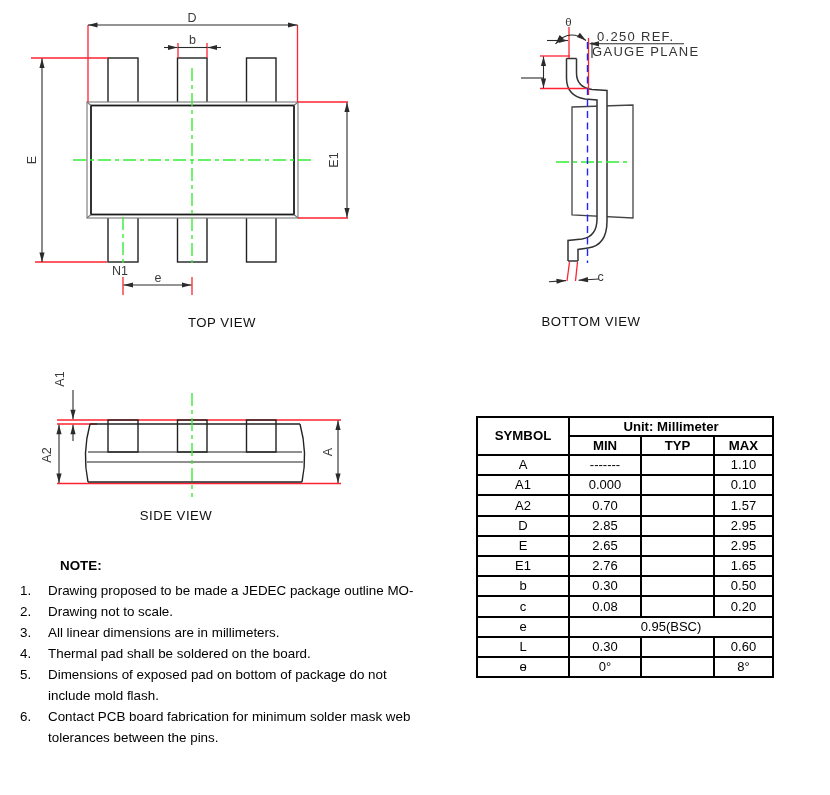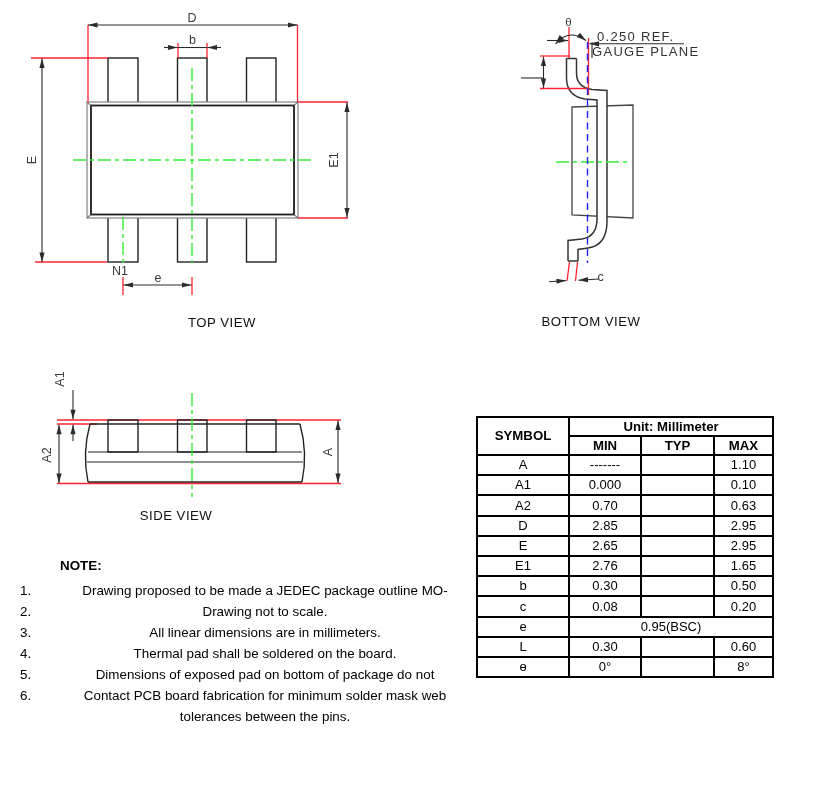--- a/index.html
+++ b/index.html
@@ -25,21 +25,21 @@
   .dim-table th{font-weight:bold;font-size:13.2px;}
   .dim-table thead tr:first-child th{height:17px;}
   .dim-table thead tr:last-child th{height:17px;}
 
   
   .notes{position:absolute;left:20px;top:555px;width:462px;color:#000;
          font-size:13.4px;line-height:21px;}
   .notes-heading{font-weight:bold;margin-bottom:4px;padding-left:40px;}
   .note-item{display:flex;}
   .note-item .n{width:28px;flex:none;}
-  .note-item .t{flex:1;text-align:center;}
+  .note-item .t{flex:1;}
 </style>
 </head>
 <body>
 
 <div class="canvas">
 
 <svg class="drawing" width="830" height="795" viewBox="0 0 830 795">
   <defs>
     <marker id="arr" viewBox="0 0 11 8" refX="10.5" refY="4" markerUnits="userSpaceOnUse" markerWidth="11" markerHeight="8" orient="auto-start-reverse">
       <path d="M10.5,4 L1,1.4 L1,6.6 Z" fill="#2b2b2b"></path>
@@ -215,21 +215,21 @@
           <tr>
             <td>A1</td>
             <td>0.000</td>
             <td></td>
             <td>0.10</td>
           </tr>
           <tr>
             <td>A2</td>
             <td>0.70</td>
             <td></td>
-            <td>0.63</td>
+            <td>1.57</td>
           </tr>
           <tr>
             <td>D</td>
             <td>2.85</td>
             <td></td>
             <td>2.95</td>
           </tr>
           <tr>
             <td>E</td>
             <td>2.65</td>
@@ -298,20 +298,21 @@
         <div class="note-item">
           <div class="n">4.</div>
           <div class="t">
             <div>Thermal pad shall be soldered on the board.</div>
           </div>
         </div>
         <div class="note-item">
           <div class="n">5.</div>
           <div class="t">
             <div>Dimensions of exposed pad on bottom of package do not</div>
+            <div>include mold flash.</div>
           </div>
         </div>
         <div class="note-item">
           <div class="n">6.</div>
           <div class="t">
             <div>Contact PCB board fabrication for minimum solder mask web</div>
             <div>tolerances between the pins.</div>
           </div>
         </div>
       </div>

